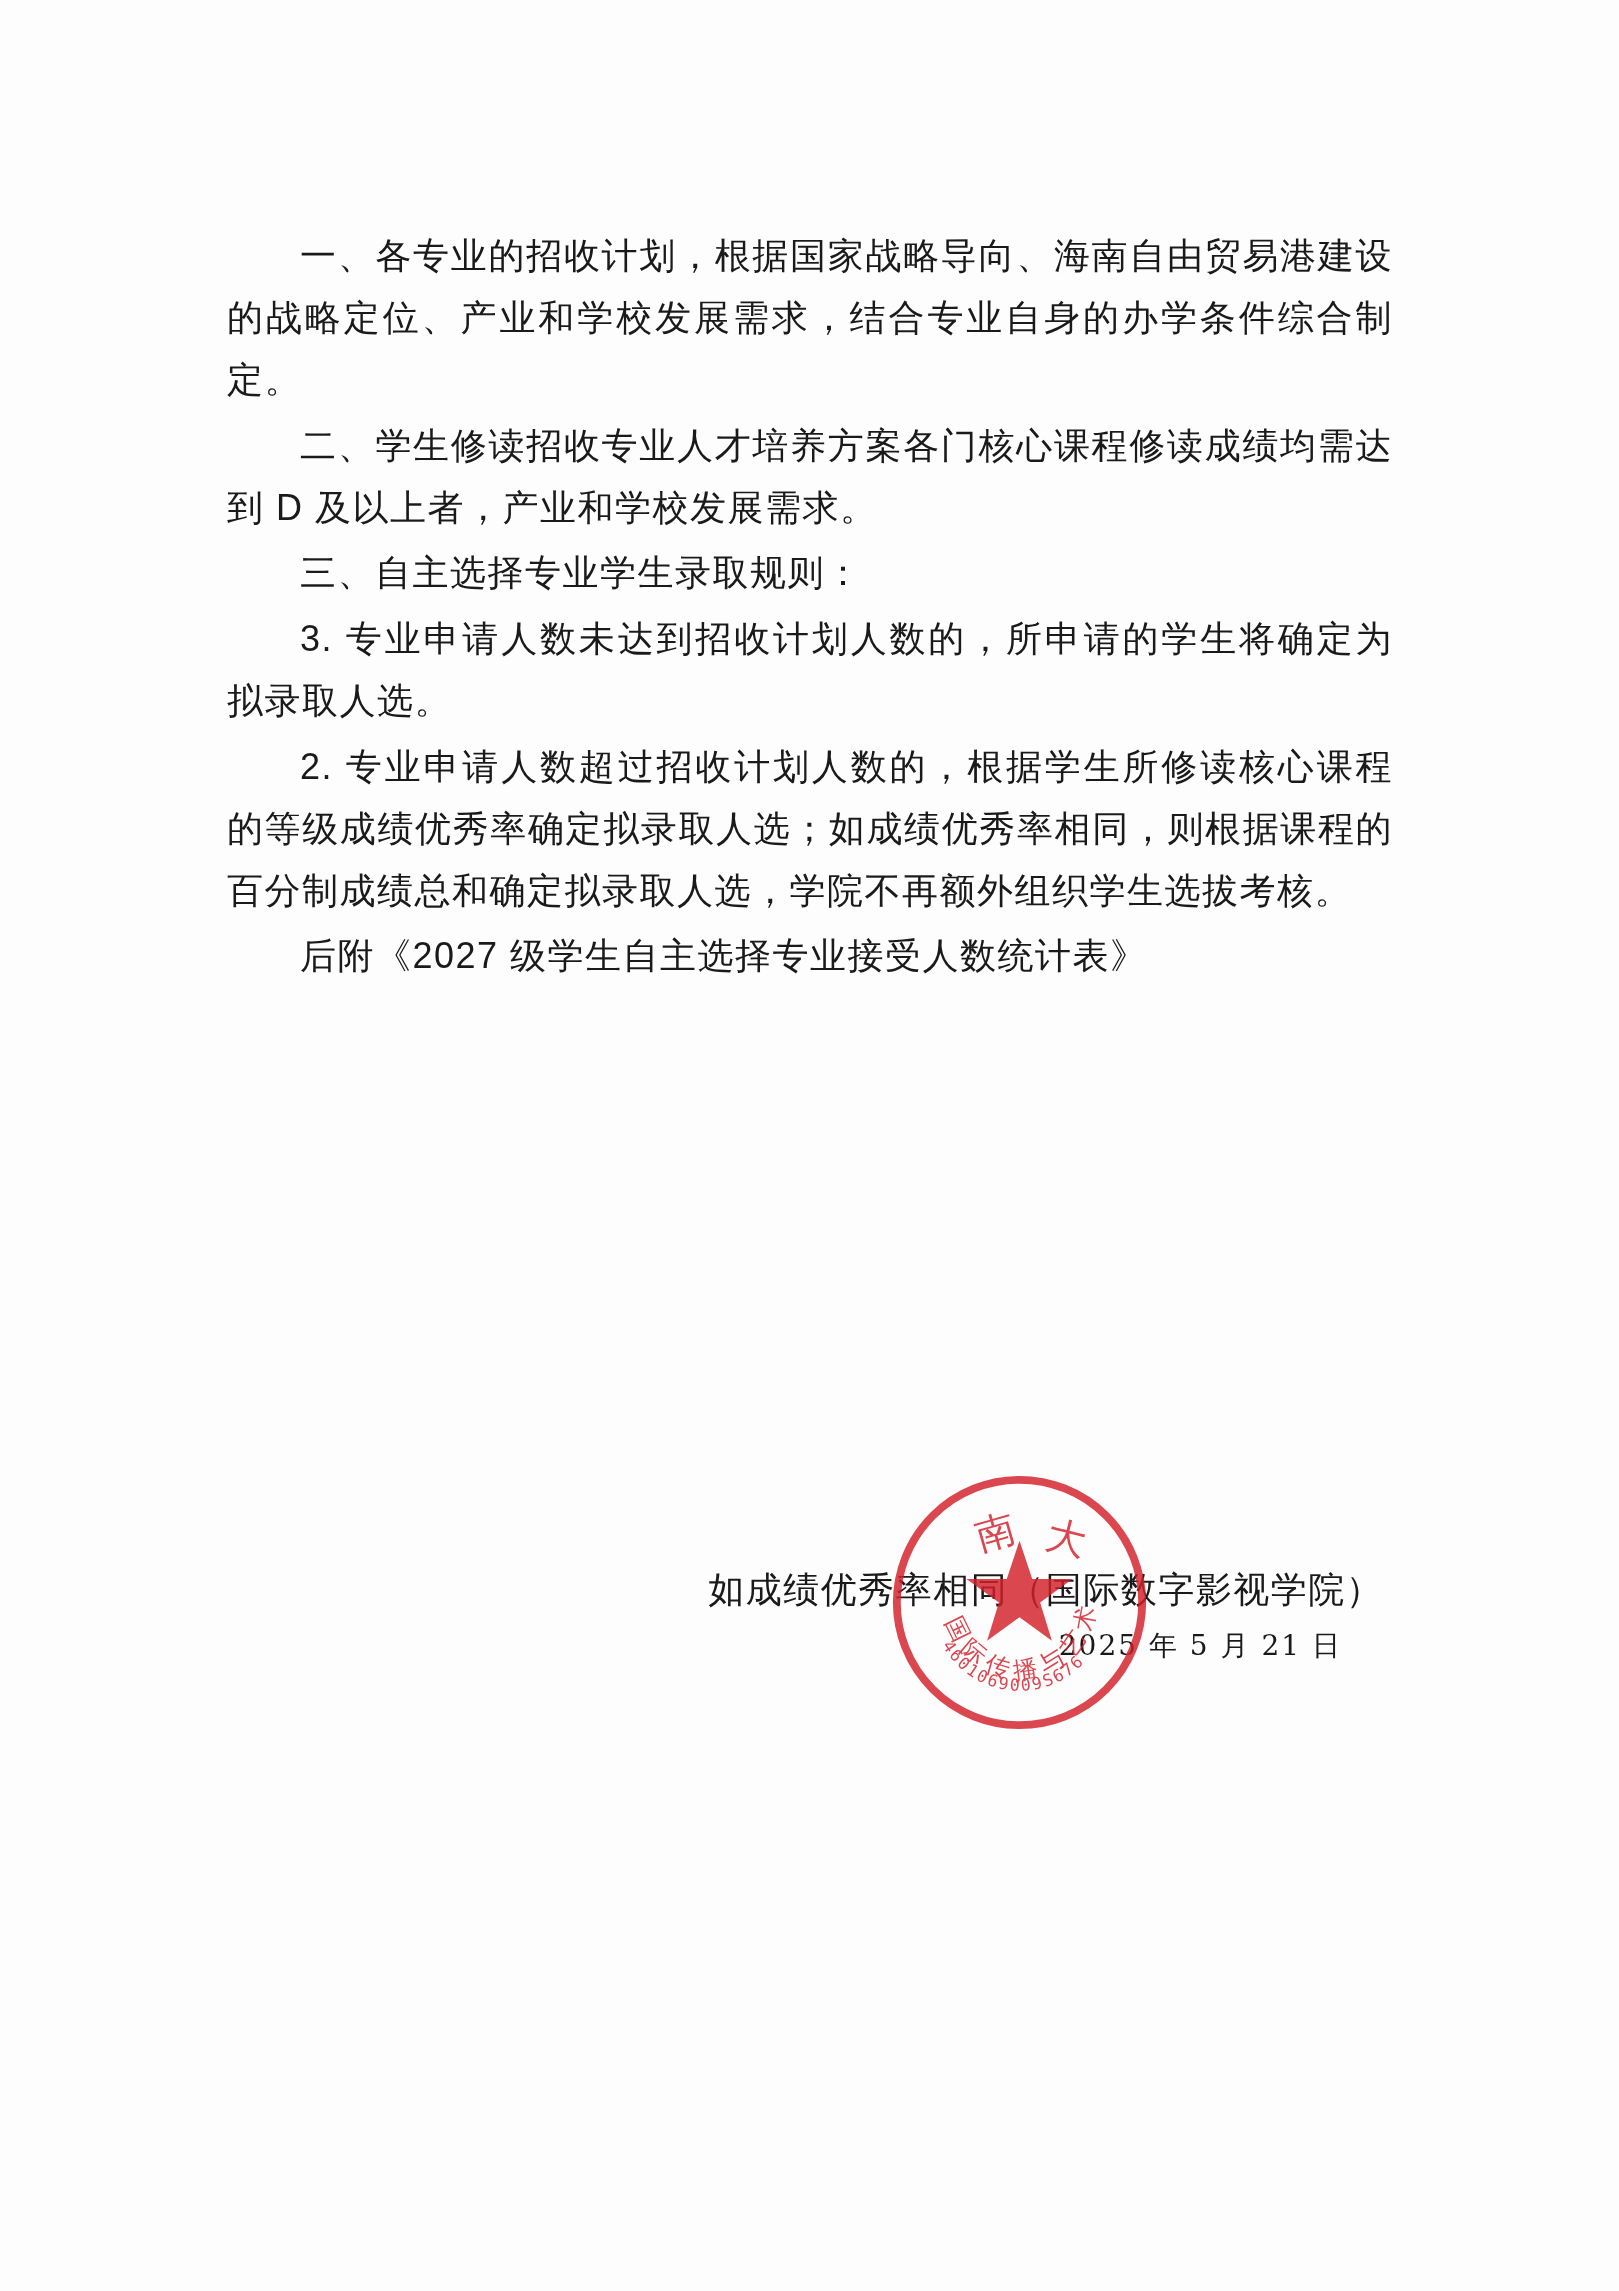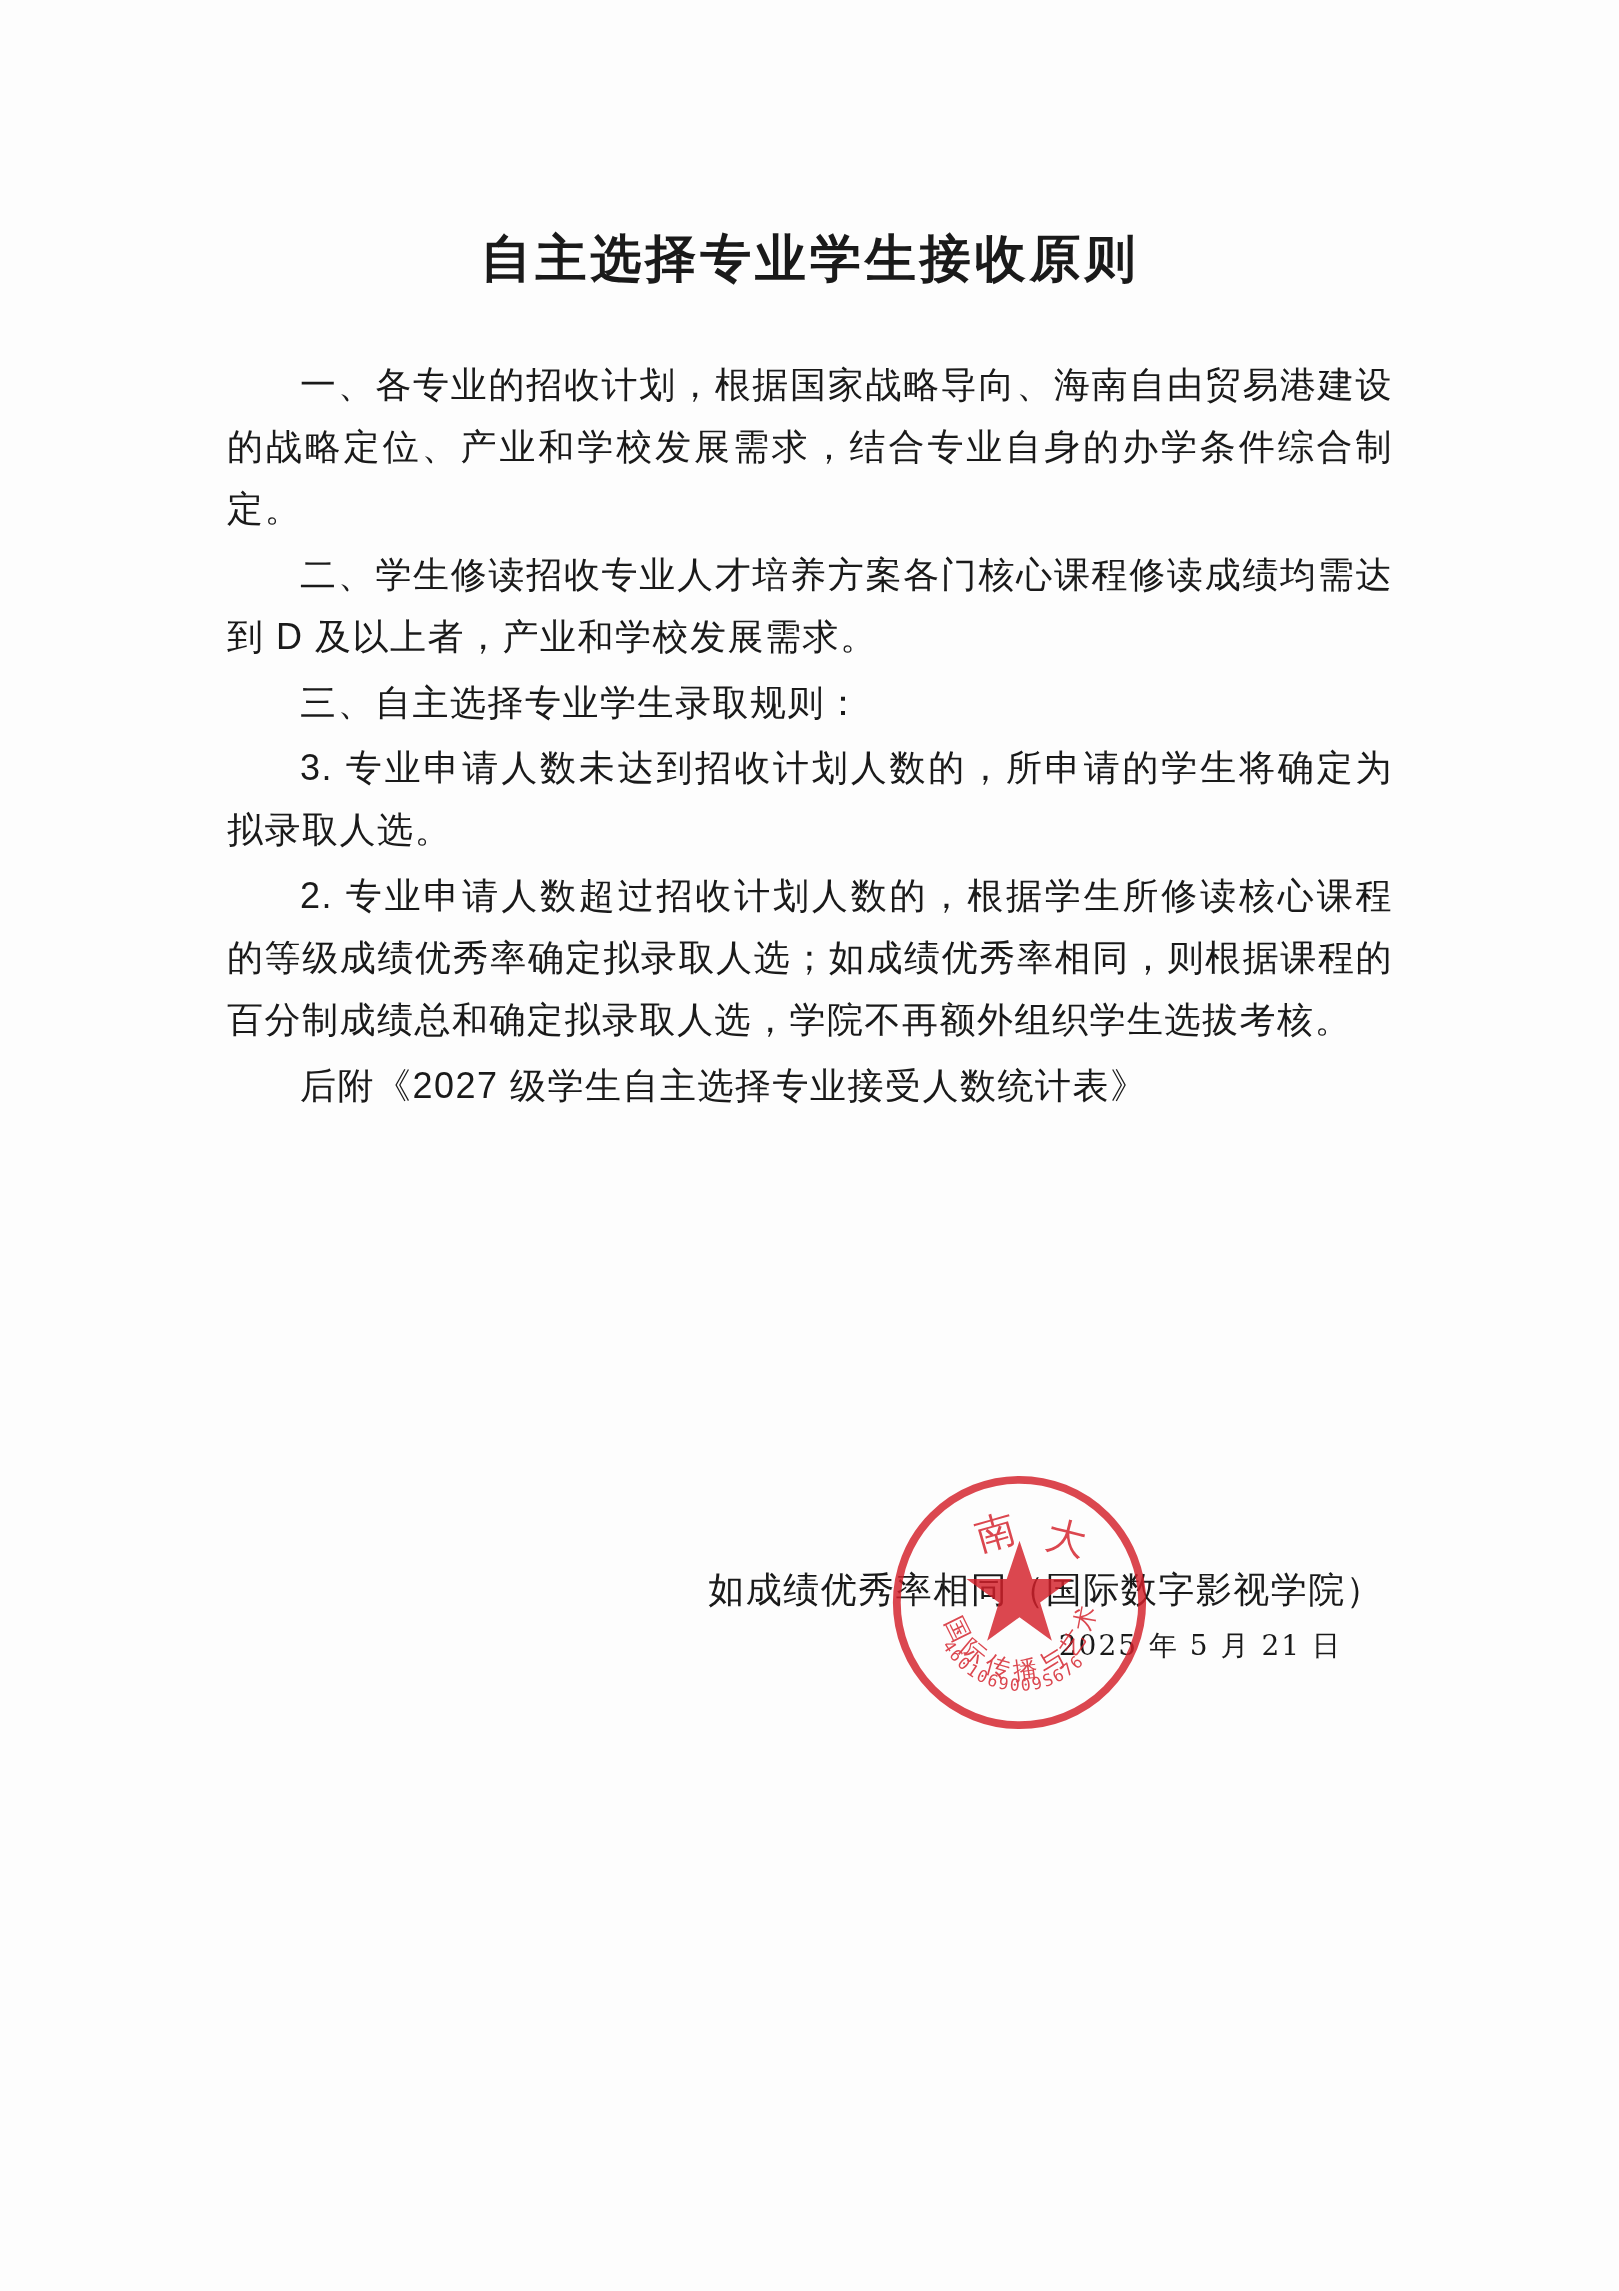--- a/index.html
+++ b/index.html
@@ -73,21 +73,20 @@
     pointer-events: none;
   }
   .seal svg { display: block; }
 </style>
 </head>
 <body>
 
 <div class="page">
 
   <div class="doc-body">
-    <h1 class="doc-title">自主选择专业学生接收原则</h1>
 
     <p class="para">一、各专业的招收计划，根据国家战略导向、海南自由贸易港建设的战略定位、产业和学校发展需求，结合专业自身的办学条件综合制定。</p>
     <p class="para">二、学生修读招收专业人才培养方案各门核心课程修读成绩均需达到 D 及以上者，产业和学校发展需求。</p>
     <p class="para">三、自主选择专业学生录取规则：</p>
     <p class="para">3. 专业申请人数未达到招收计划人数的，所申请的学生将确定为拟录取人选。</p>
     <p class="para">2. 专业申请人数超过招收计划人数的，根据学生所修读核心课程的等级成绩优秀率确定拟录取人选；如成绩优秀率相同，则根据课程的百分制成绩总和确定拟录取人选，学院不再额外组织学生选拔考核。</p>
     <p class="para">后附《2027 级学生自主选择专业接受人数统计表》</p>
   </div>
 
   <div class="signature-block">

